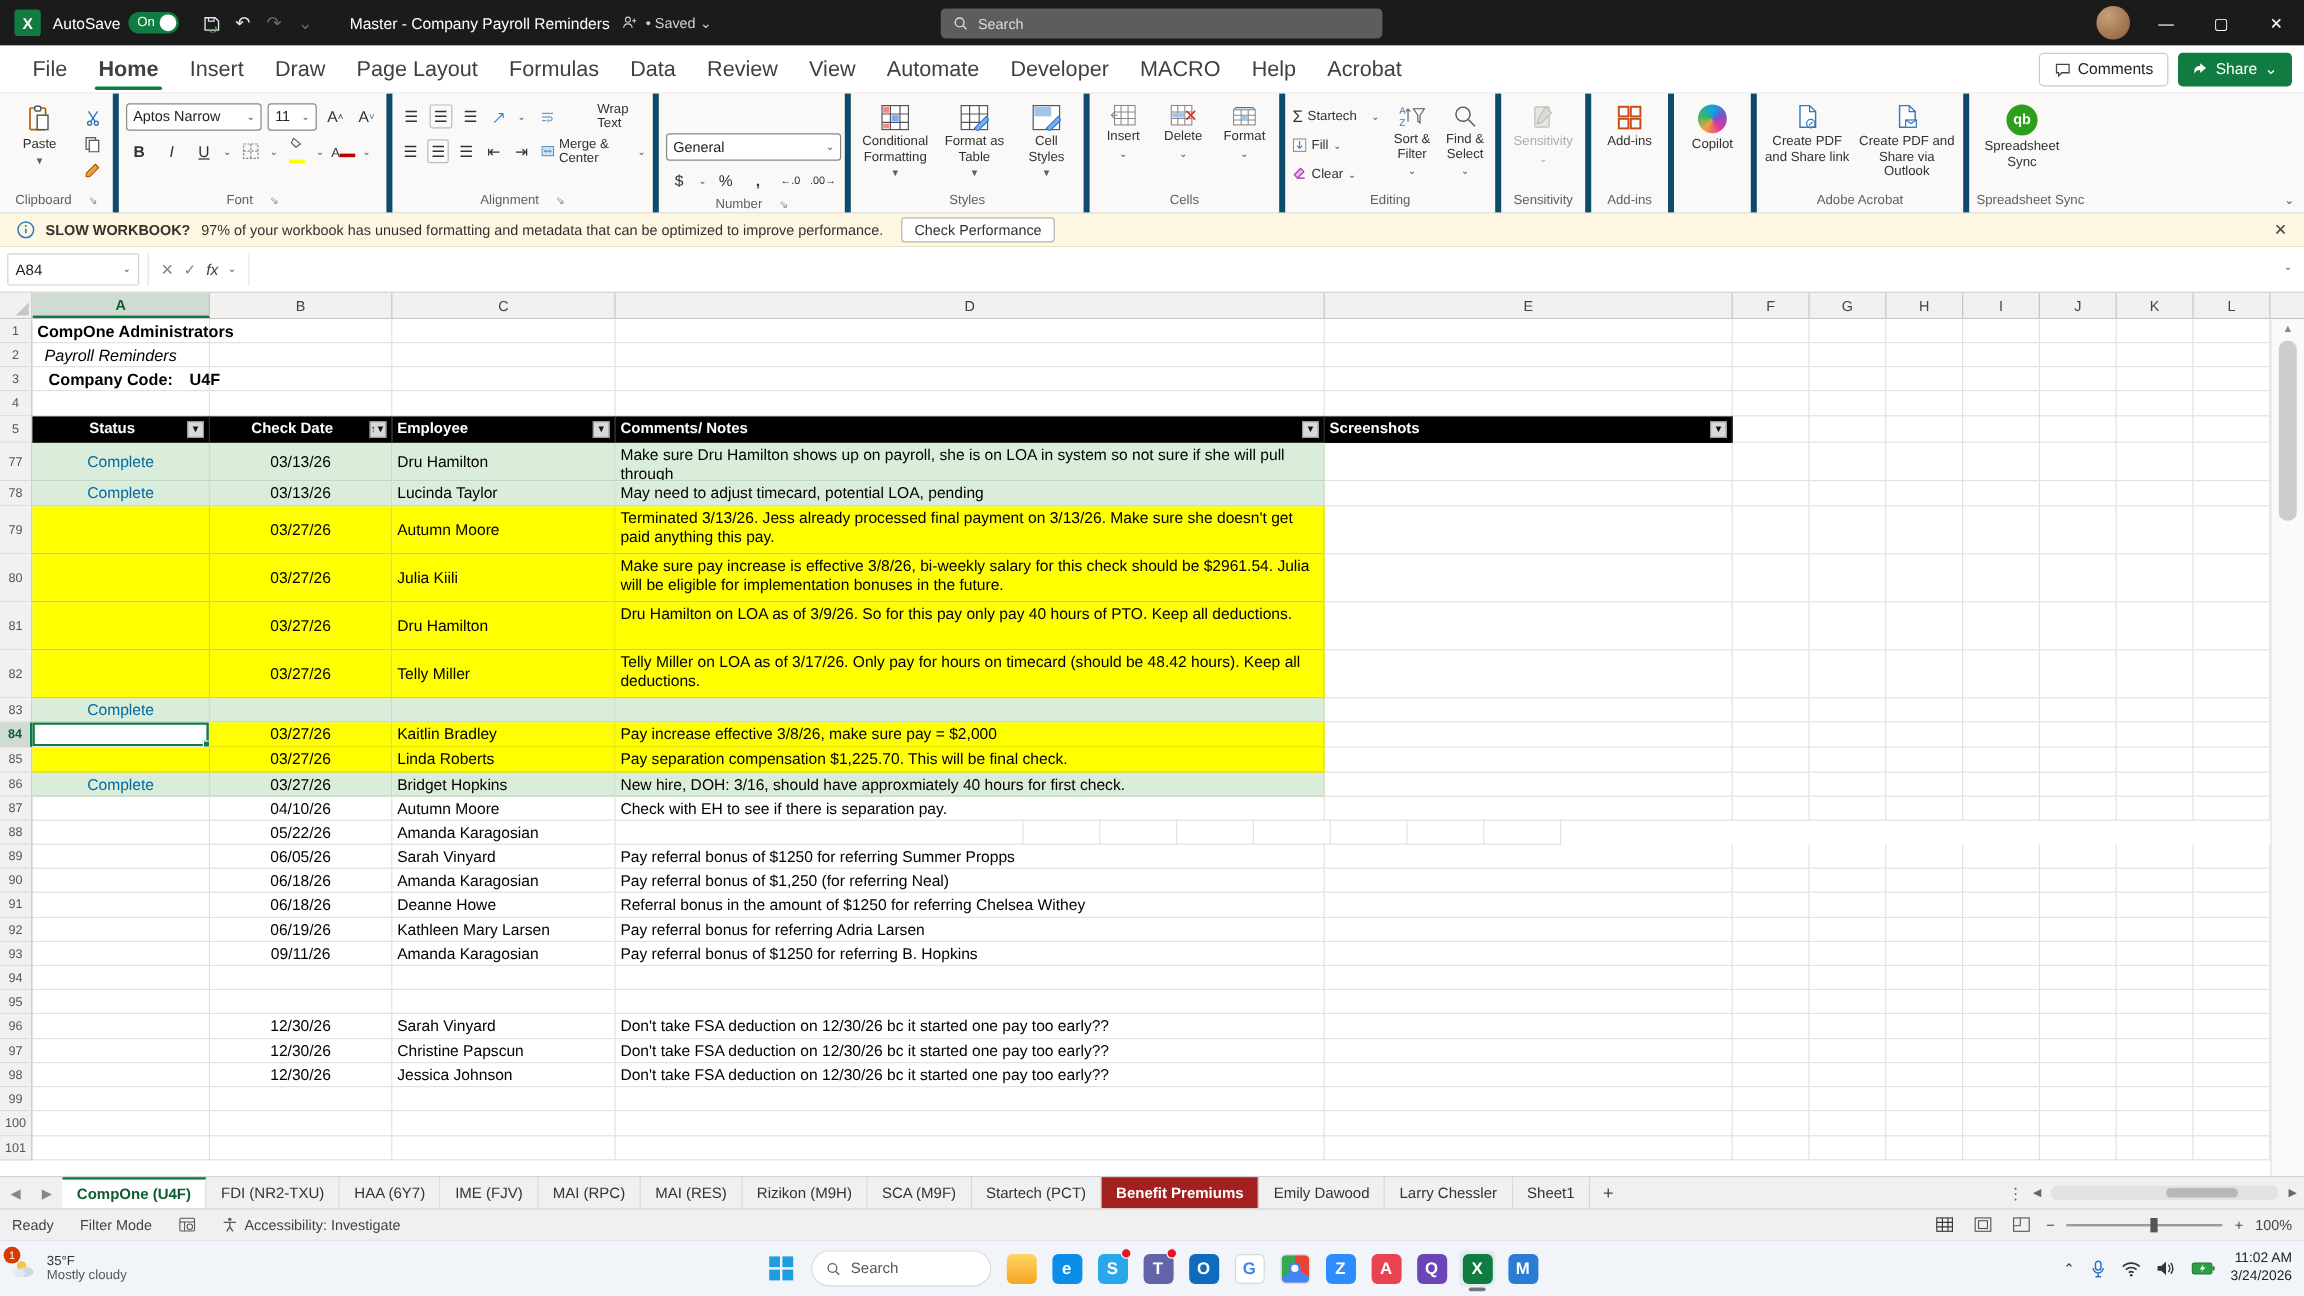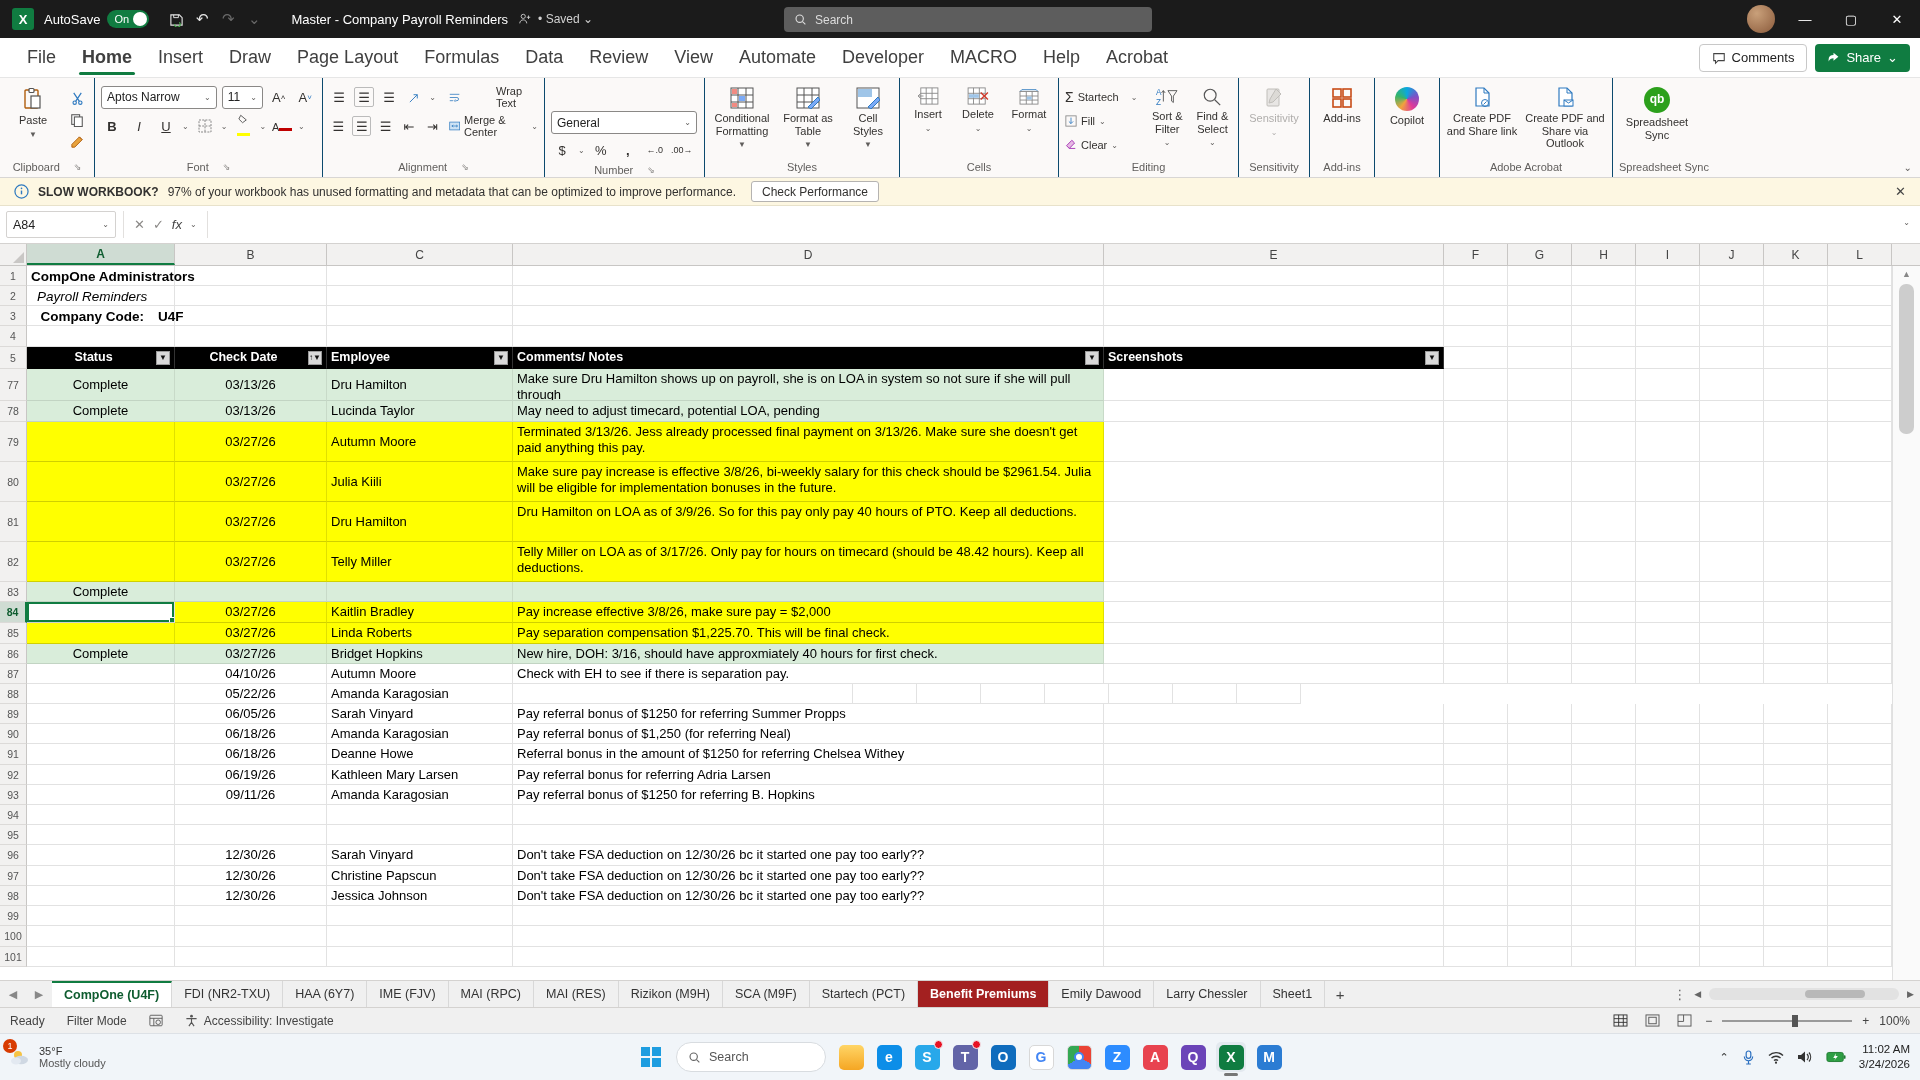--- a/index.html
+++ b/index.html
@@ -24,21 +24,21 @@
   #menubar { height:40px; background:#fff; display:flex; align-items:center; padding-left:14px; position:relative; border-bottom:1px solid #e6e6e6; }
   .mtab { font-size:18px; color:#404040; padding:9px 13px; position:relative; }
   .mtab.active { font-weight:bold; }
   .mtab.active::after { content:""; position:absolute; left:10px; right:10px; bottom:2px; height:3px; background:#107c41; border-radius:2px; }
   .mb-right { position:absolute; right:10px; display:flex; gap:8px; align-items:center; }
   .comments-btn { border:1px solid #c8c8c8; border-radius:4px; height:28px; padding:0 12px; display:flex; align-items:center; gap:6px; font-size:13px; color:#222; background:#fff; }
   .share-btn { background:#107c41; color:#fff; border-radius:4px; height:28px; padding:0 12px; display:flex; align-items:center; gap:6px; font-size:13px; }
 
   
   #ribbon { height:100px; background:#fbf9f8; border-bottom:1px solid #d8d6d4; display:flex; position:relative; }
-  .rgroup { display:flex; flex-direction:column; border-right:1px solid #0c4a6e; padding:6px 6px 0 6px; position:relative; }
+  .rgroup { display:flex; flex-direction:column; border-right:5px solid #0c4a6e; padding:6px 6px 0 6px; position:relative; }
   .rbody { flex:1; display:flex; gap:6px; }
   .rlabel { height:20px; font-size:11px; color:#605e5c; text-align:center; display:flex; align-items:center; justify-content:center; gap:14px; }
   .launcher { font-size:9px; color:#8a8886; }
   .rbig { width:54px; display:flex; flex-direction:column; align-items:center; justify-content:flex-start; font-size:11px; color:#33312f; text-align:center; line-height:1.15; padding-top:3px; gap:3px; }
   .rbig.dis { color:#b0aeac; }
   .chev { font-size:8px; color:#605e5c; }
   .rrow { display:flex; align-items:center; gap:5px; height:26px; }
   .rcol { display:flex; flex-direction:column; justify-content:flex-start; gap:2px; }
   .selbox { border:1px solid #8a8886; border-radius:3px; background:#fff; height:23px; display:flex; align-items:center; font-size:12px; color:#222; padding:0 5px; justify-content:space-between; }
   .smicon { width:22px; height:20px; display:flex; align-items:center; justify-content:center; font-size:13px; color:#33312f; }
@@ -67,21 +67,21 @@
   .colh.active { background:#cfdcd3; border-bottom:2px solid #107c41; color:#0e5c2f; font-weight:bold; }
   #grid { position:relative; height:714px; background:#fff; overflow:hidden; }
   .grow { display:flex; position:relative; }
   .rowh { width:27px; background:#f2f1f0; border-right:1px solid #c8c6c4; border-bottom:1px solid #dcdad8; font-size:10.5px; color:#555; display:flex; align-items:center; justify-content:center; flex:none; }
   .rowh.selr { background:#cfdcd3; color:#0e5c2f; font-weight:bold; border-right:2px solid #107c41; }
   .gc { border-right:1px solid #e2e2e2; border-bottom:1px solid #e2e2e2; flex:none; font-size:13px; color:#000; overflow:hidden; display:flex; align-items:center; padding:0 4px; line-height:1.22; }
   .gc.fill-yellow { background:#ffff00; border-right-color:rgba(0,0,0,.12); border-bottom-color:rgba(0,0,0,.18); }
   .gc.fill-green { background:#d9edda; border-right-color:rgba(0,0,0,.08); border-bottom-color:rgba(0,0,0,.1); }
   .gc.hdr { background:#000; color:#fff; font-weight:bold; font-size:12.5px; border-right-color:#333; border-bottom-color:#000; justify-content:space-between; }
   .gc.c-center { justify-content:center; text-align:center; }
-  .gc.status-txt { color:#000000; justify-content:center; }
+  .gc.status-txt { color:#0369a1; justify-content:center; }
   .gc.note { align-items:flex-start; padding-top:2px; }
   .filterbtn { width:14px; height:14px; background:#d9d9d9; border:1px solid #9a9a9a; color:#111; font-size:8px; display:flex; align-items:center; justify-content:center; flex:none; font-weight:normal; }
   .overlay-text { position:absolute; left:31px; top:0; height:100%; display:flex; align-items:center; font-size:13.5px; white-space:nowrap; z-index:2; }
   .selcell { position:relative; background:#fff !important; box-shadow:inset 0 0 0 2px #107c41; }
   .selcell::after { content:""; position:absolute; right:-3px; bottom:-3px; width:6px; height:6px; background:#107c41; border:1px solid #fff; z-index:3; }
   #vscroll { position:absolute; top:0; right:0; width:28px; height:714px; background:#fafafa; border-left:1px solid #e0e0e0; }
   #vscroll .arr { height:16px; color:#888; font-size:9px; display:flex; align-items:center; justify-content:center; }
   #vscroll .thumb { margin:2px 6px; height:150px; background:#cdcdcd; border-radius:7px; }
 
   

